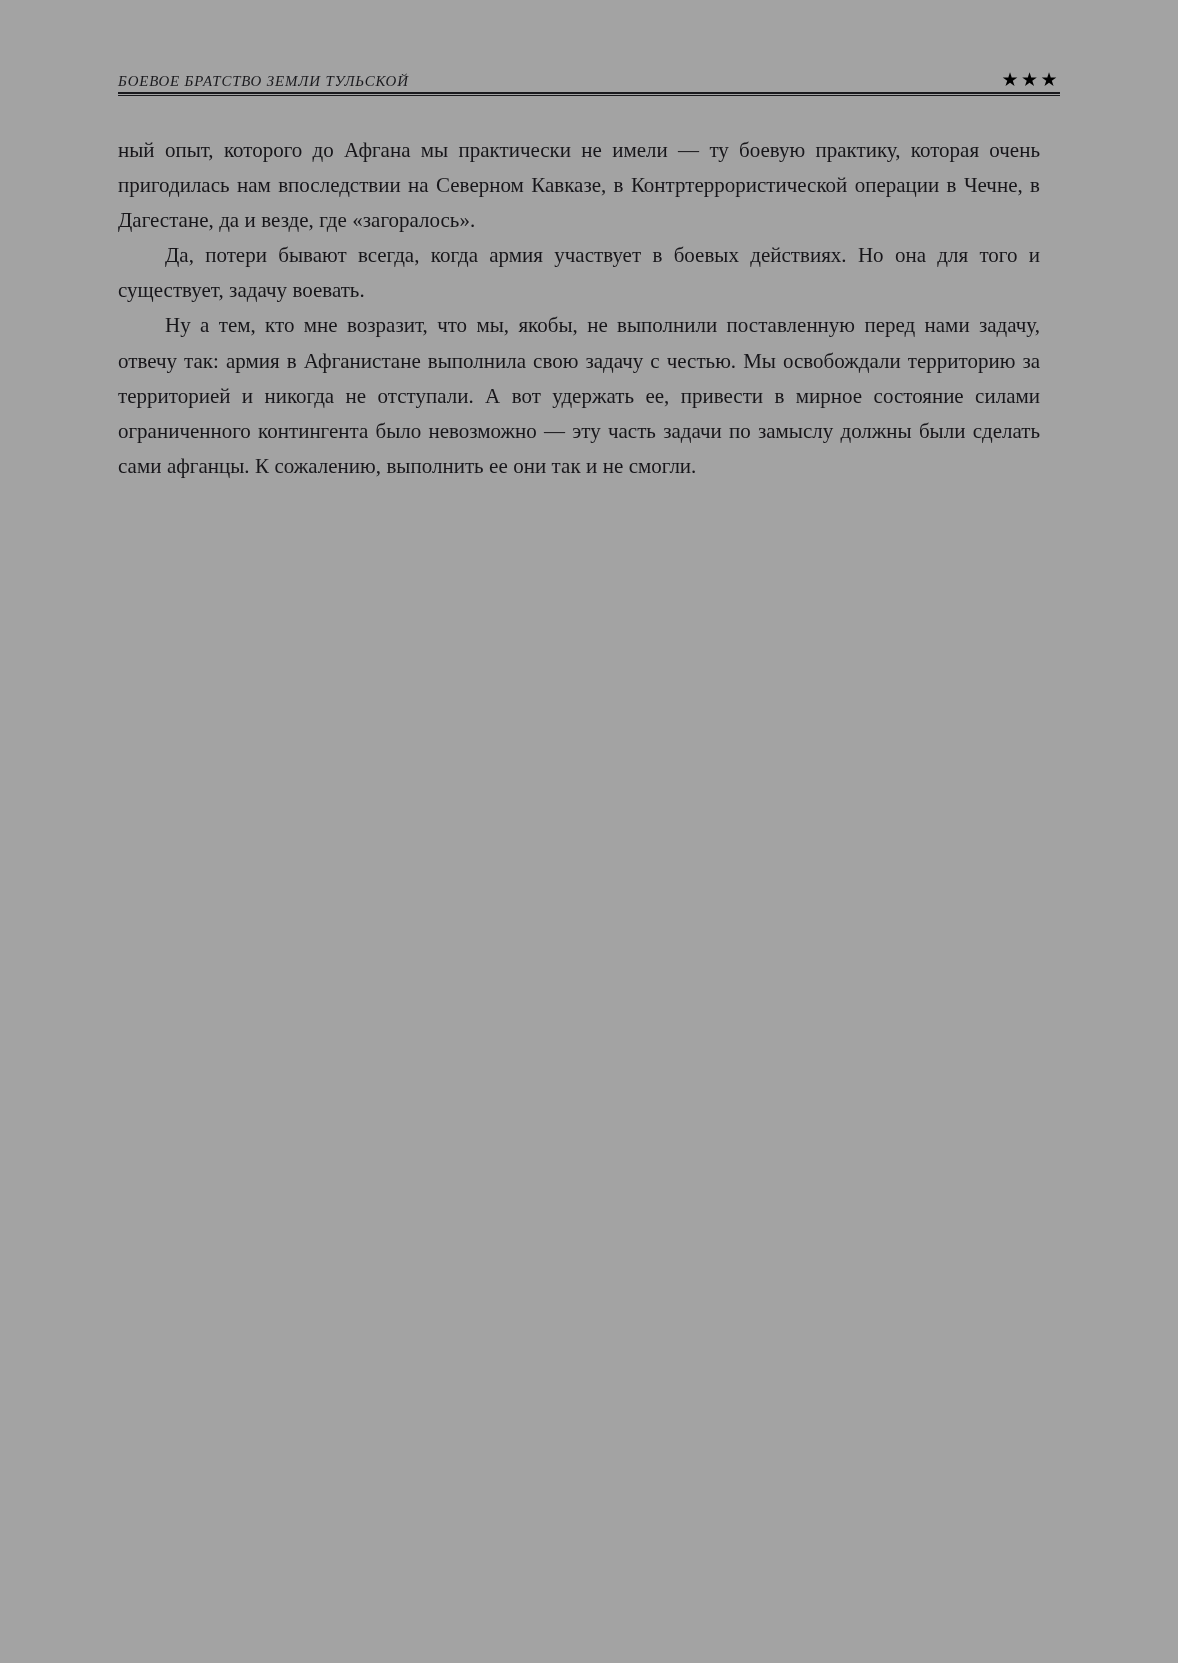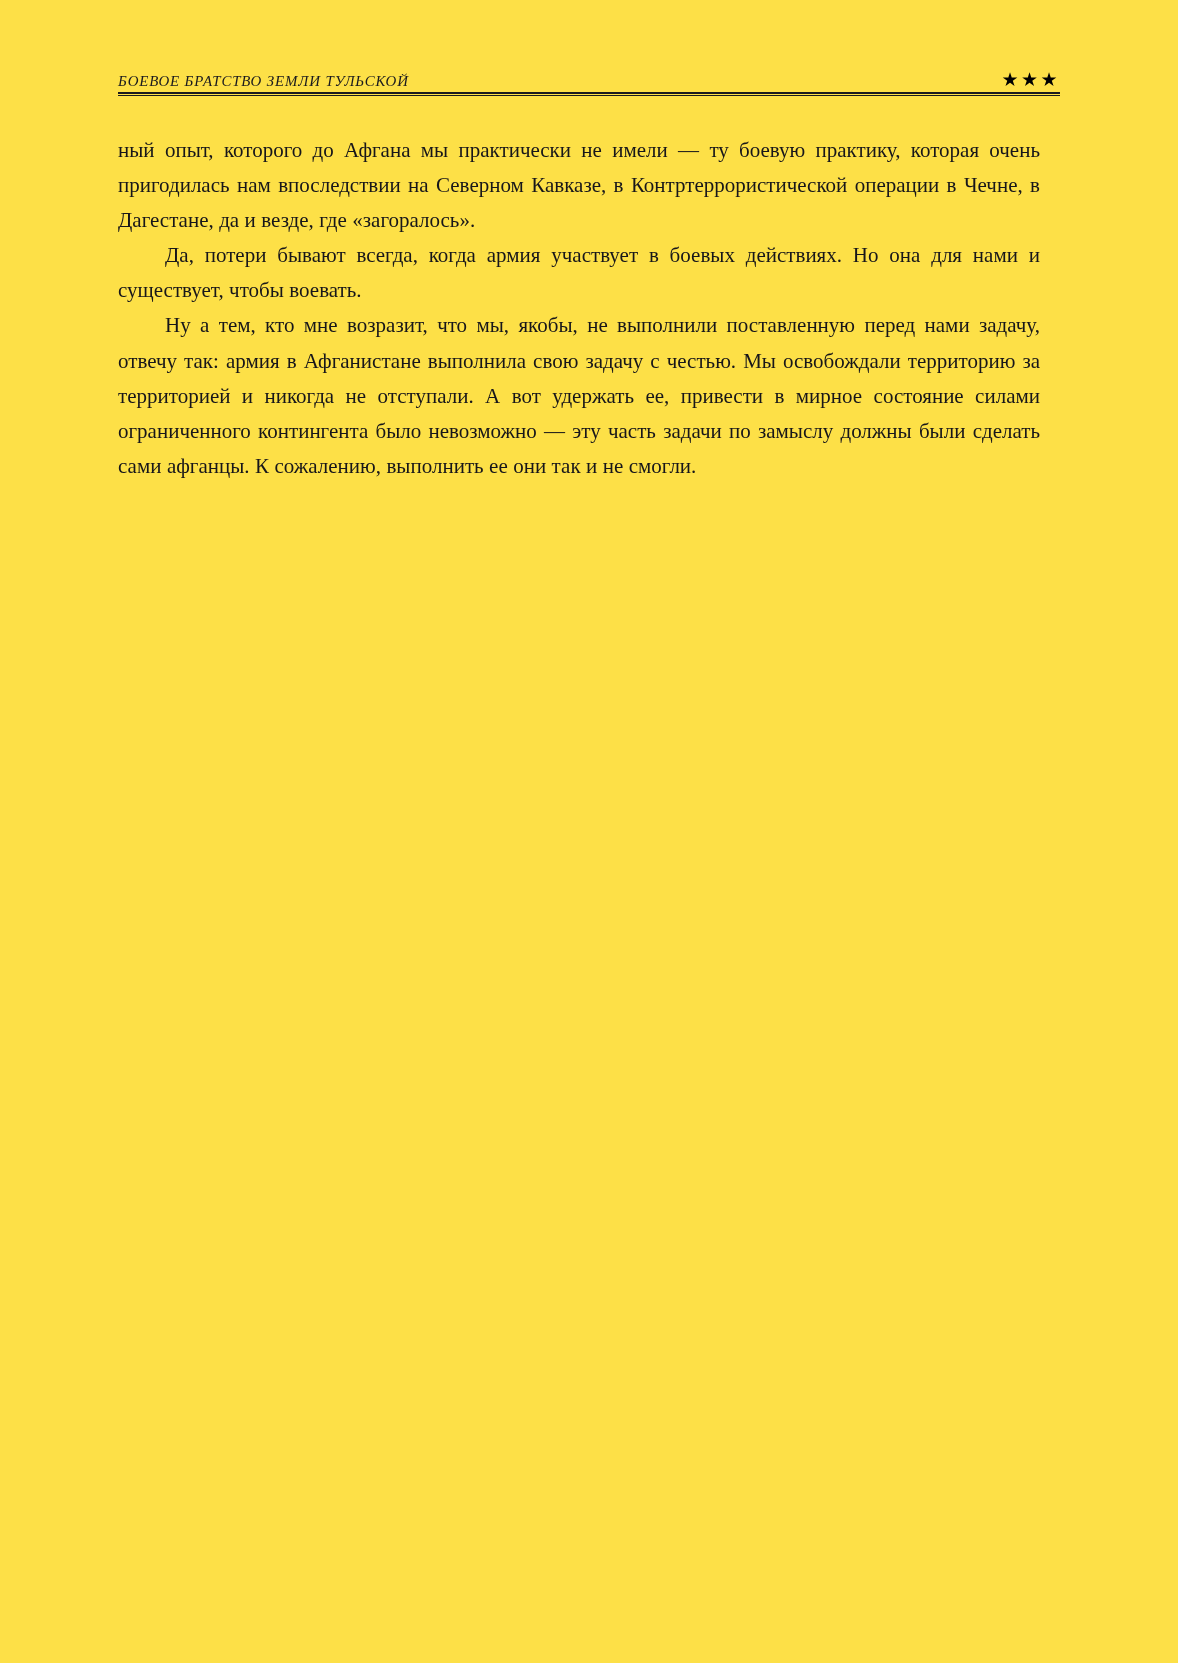--- a/index.html
+++ b/index.html
@@ -14,21 +14,21 @@
     color: #17161a;
     position: relative;
     overflow: hidden;
   }
 
   .page {
     position: absolute;
     left: 0; top: 0;
     width: 1178px;
     height: 1663px;
-    background: #fde047;
+    background: #a3a3a3;
   }
 
   
   .running-head {
     position: absolute;
     left: 118px;
     top: 58px;
     width: 942px;
     height: 30px;
     display: flex;
@@ -114,17 +114,17 @@
     <div class="running-head-stars">★★★</div>
   </div>
 
   <div class="head-rule">
     <div class="line-thick"></div>
     <div class="line-thin"></div>
   </div>
 
   <div class="text-block">
     <p class="para nospace">ный опыт, которого до Афгана мы практически не имели — ту боевую практику, которая очень пригодилась нам впоследствии на Северном Кавказе, в Контртеррористической операции в Чечне, в Дагестане, да и везде, где «загоралось».</p>
-    <p class="para indent">Да, потери бывают всегда, когда армия участвует в боевых действиях. Но она для нами и существует, чтобы воевать.</p>
+    <p class="para indent">Да, потери бывают всегда, когда армия участвует в боевых действиях. Но она для того и существует, задачу воевать.</p>
     <p class="para indent">Ну а тем, кто мне возразит, что мы, якобы, не выполнили поставленную перед нами задачу, отвечу так: армия в Афганистане выполнила свою задачу с честью. Мы освобождали территорию за территорией и никогда не отступали. А вот удержать ее, привести в мирное состояние силами ограниченного контингента было невозможно — эту часть задачи по замыслу должны были сделать сами афганцы. К сожалению, выполнить ее они так и не смогли.</p>
   </div>
 
 </div>
 
 </body></html>

